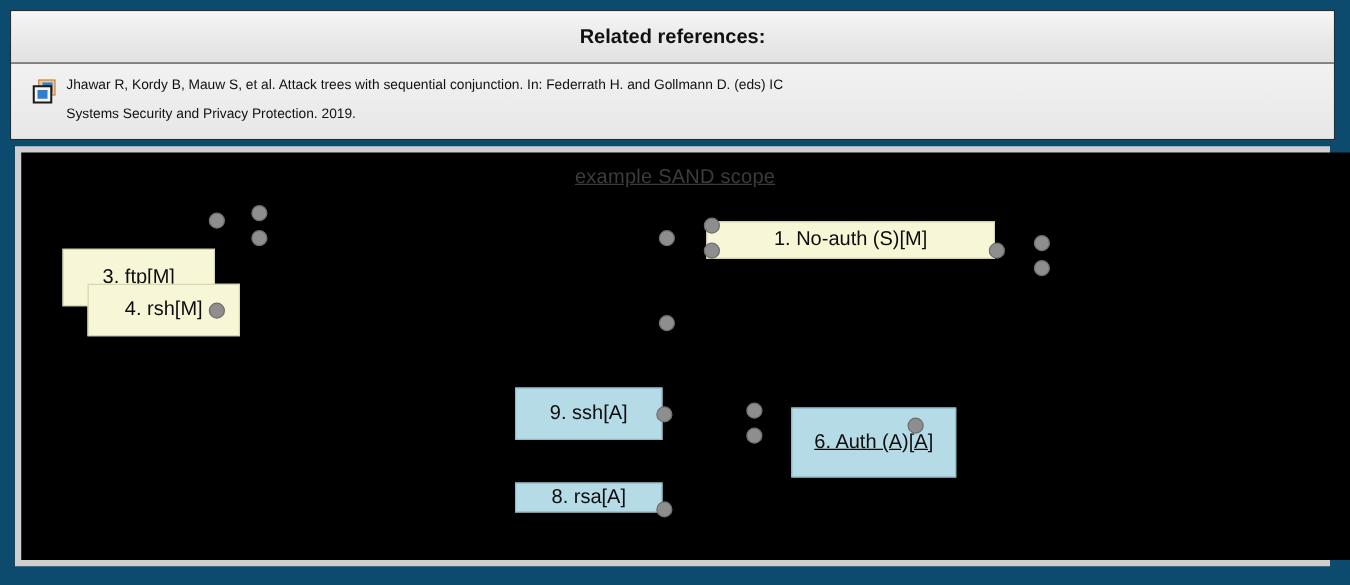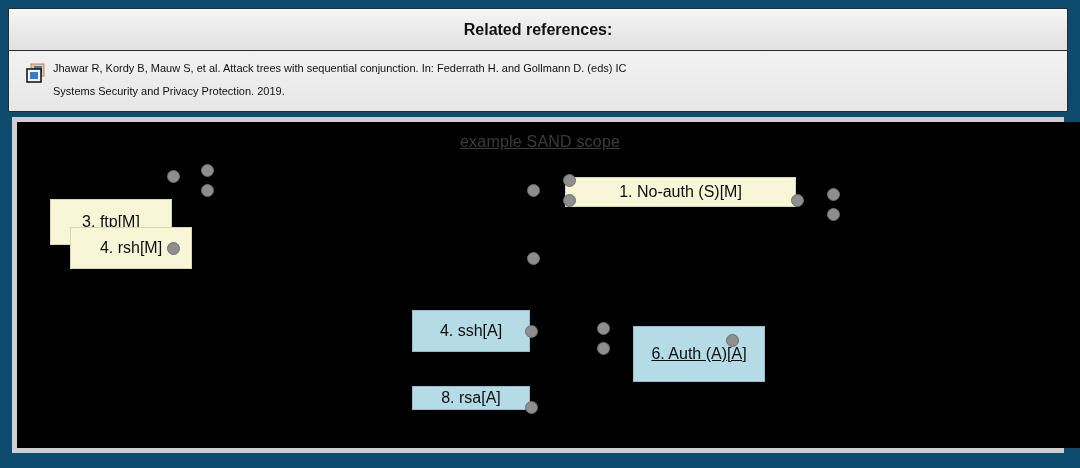--- a/index.html
+++ b/index.html
@@ -136,21 +136,21 @@
       <div class="refs-entry">Systems Security and Privacy Protection. 2019.</div>
     </div>
   </section>
 
   <section class="canvas-frame">
     <div class="canvas" id="canvas">
       <div class="scope-label" id="scope-label" style="left: 443px; top: 11px;">example SAND scope</div>
     <div class="node yellow" style="left: 33px; top: 33px; width: 122px; height: 46px; margin-top: 44px;">3. ftp[M]</div>
         <div class="node yellow" style="left: 548px; top: 55px; width: 231px; height: 30px;">1. No-auth (S)[M]</div>
         <div class="node yellow" style="left: 33px; top: 105px; width: 122px; height: 42px; margin-left: 20px;">4. rsh[M]</div>
-        <div class="node blue" style="left: 395px; top: 188px; width: 118px; height: 42px;">4. ssh[A]</div>
+        <div class="node blue" style="left: 395px; top: 188px; width: 118px; height: 42px;">9. ssh[A]</div>
         <div class="node blue" style="left: 616px; top: 204px; width: 132px; height: 56px; text-decoration: underline;">6. Auth (A)[A]</div>
         <div class="node blue" style="left: 395px; top: 264px; width: 118px; height: 24px;">8. rsa[A]</div>
         <div class="port" style="left: 150px; top: 48px;"></div>
         <div class="port" style="left: 184px; top: 42px;"></div>
         <div class="port" style="left: 184px; top: 62px;"></div>
         <div class="port" style="left: 510px; top: 62px;"></div>
         <div class="port" style="left: 546px; top: 52px;"></div>
         <div class="port" style="left: 546px; top: 72px;"></div>
         <div class="port" style="left: 774px; top: 72px;"></div>
         <div class="port" style="left: 810px; top: 66px;"></div>

